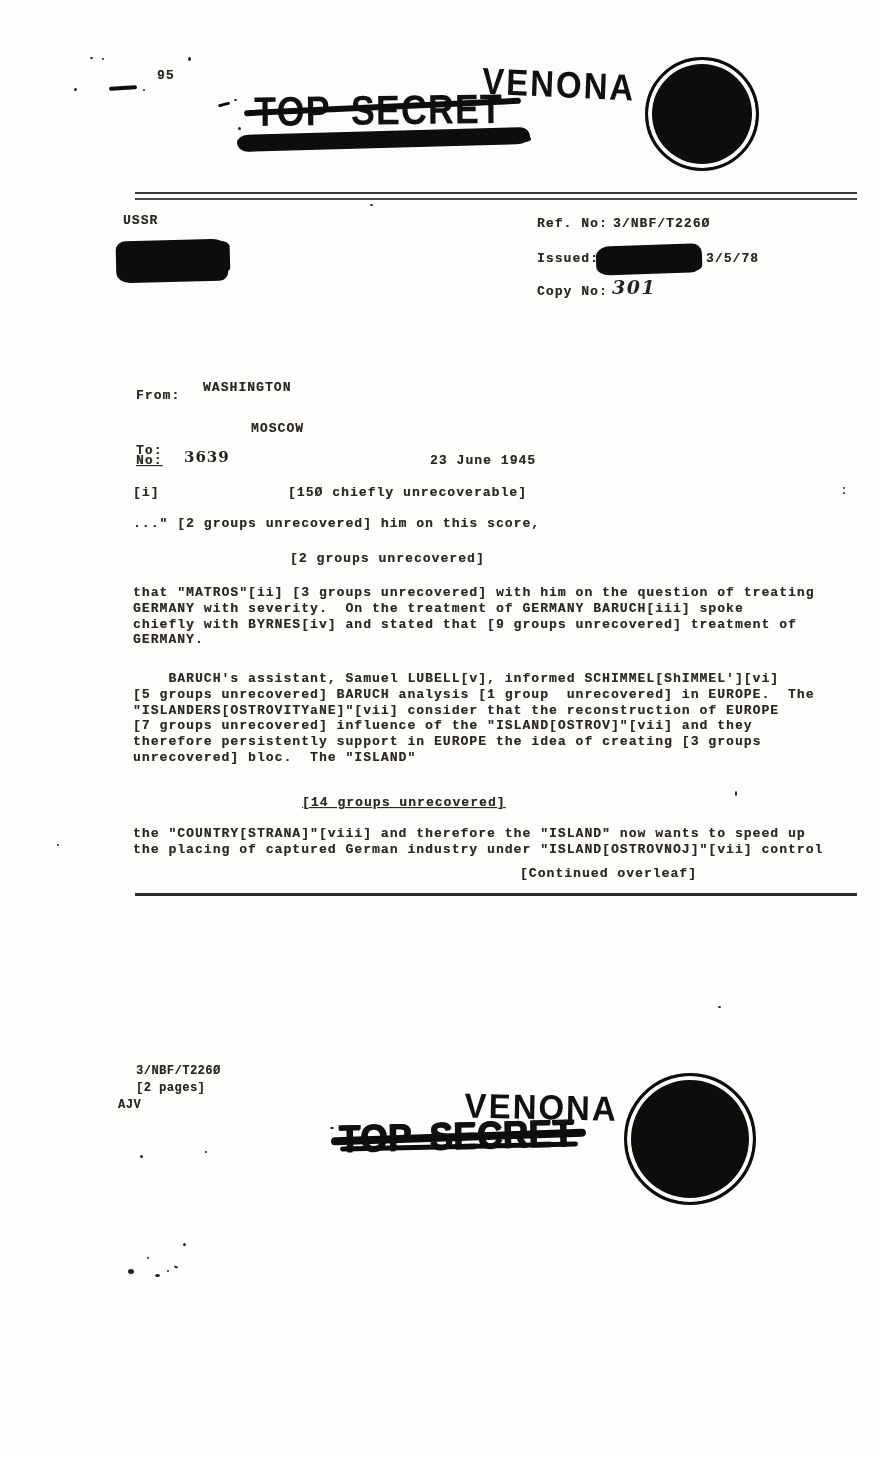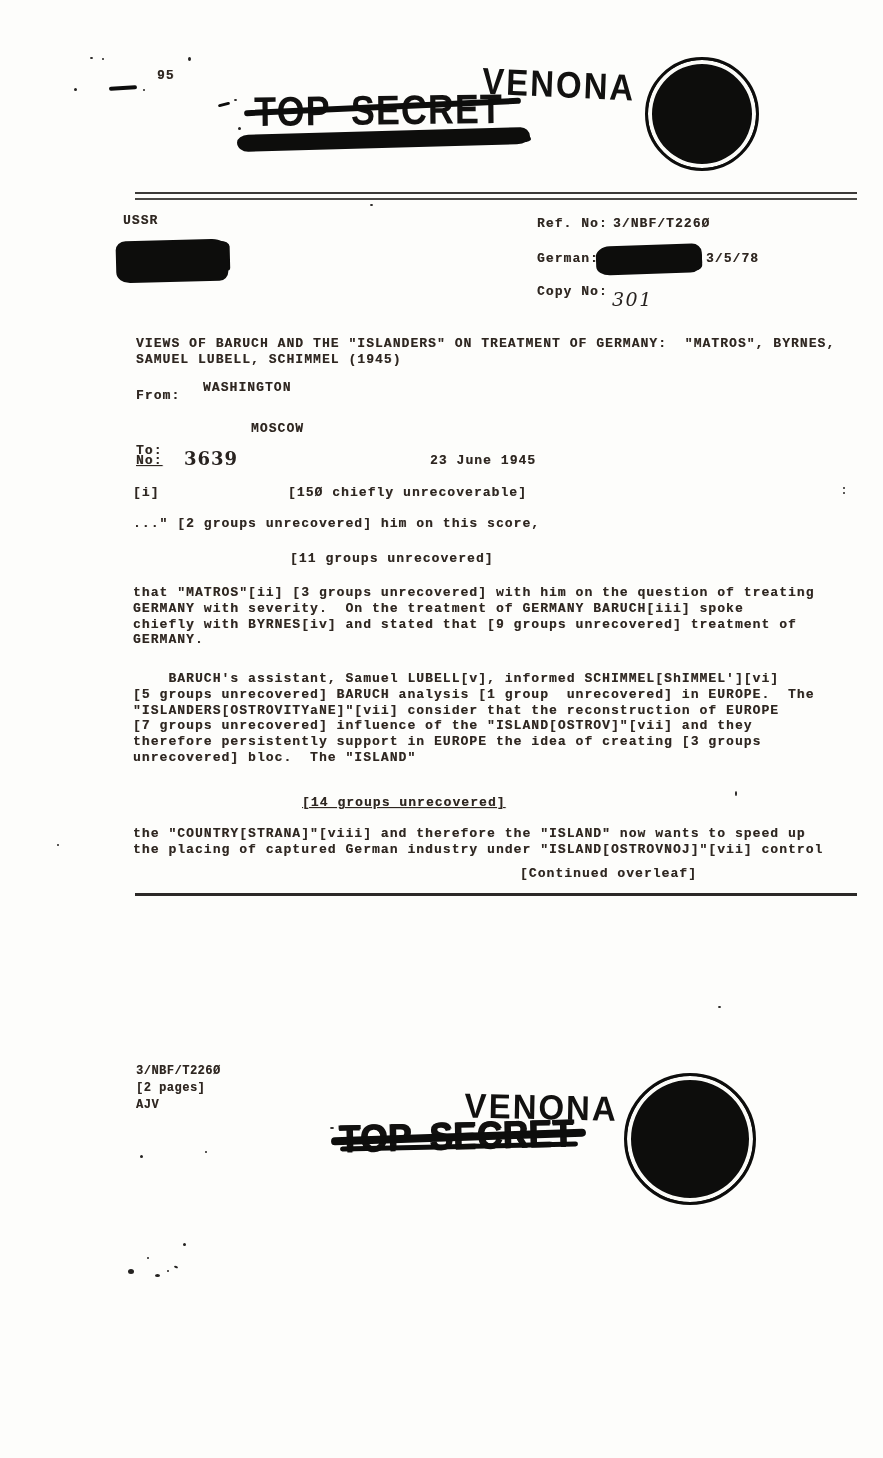--- a/index.html
+++ b/index.html
@@ -63,48 +63,46 @@
 
   <div class="abs rule-double" style="left:135px;top:192px;width:722px;"></div>
   <div class="abs speck" style="left:370px;top:204px;width:3px;height:2px;"></div>
 
   <div class="abs tw" style="left:123px;top:213px;">USSR</div>
   <div class="abs bar" style="left:116px;top:240px;width:112px;height:42px;border-radius:10px 16px 9px 14px / 9px 12px 9px 11px;transform:rotate(-1.5deg);box-shadow:8px -4px 0 -6px #0d0d0c, -2px 3px 0 -6px #0d0d0c;"></div>
 
   <div class="abs tw" style="left:537px;top:216px;">Ref. No:</div>
   <div class="abs tw" style="left:613px;top:216px;">3/NBF/T226Ø</div>
 
-  <div class="abs tw" style="left:537px;top:251px;">German:</div>
+  <div class="abs tw" style="left:537px;top:251px;">Issued:</div>
   <div class="abs bar" style="left:596px;top:245px;width:106px;height:29px;border-radius:14px 10px 12px 14px / 10px 9px 10px 9px;transform:rotate(-2deg);box-shadow:5px 3px 0 -5px #0d0d0c;"></div>
   <div class="abs tw" style="left:706px;top:251px;">3/5/78</div>
 
   <div class="abs tw" style="left:537px;top:284px;">Copy No:</div>
-  <div class="abs hand" style="left:612px;top:288px;font-size:19px;font-style:italic;letter-spacing:1.5px;">301</div>
+  <div class="abs hand" style="left:612px;top:276px;font-size:19px;font-style:italic;letter-spacing:1.5px;font-weight:bold;">301</div>
 
-  <div class="abs tw" style="left:136px;top:336px;">VIEWS OF BARUCH AND THE "ISLANDERS" ON TREATMENT OF GERMANY:  "MATROS", BYRNES,
-SAMUEL LUBELL, SCHIMMEL (1945)</div>
 
   <div class="abs tw" style="left:136px;top:388px;">From:</div>
   <div class="abs tw" style="left:203px;top:380px;">WASHINGTON</div>
 
   <div class="abs tw" style="left:136px;top:399px;margin-top:44px;">To:</div>
   <div class="abs tw" style="left:203px;top:421px;padding-left:48px;">MOSCOW</div>
 
   <div class="abs tw" style="left:136px;top:453px;text-decoration:underline;">No:</div>
-  <div class="abs hand" style="left:184px;top:448px;font-size:18px;letter-spacing:1px;font-weight:700;">3639</div>
+  <div class="abs hand" style="left:184px;top:448px;font-size:15px;letter-spacing:1px;font-weight:700;">3639</div>
   <div class="abs tw" style="left:430px;top:453px;">23 June 1945</div>
 
   <div class="abs tw" style="left:133px;top:485px;">[i]</div>
   <div class="abs tw" style="left:288px;top:485px;">[15Ø chiefly unrecoverable]</div>
   <div class="abs speck" style="left:843px;top:487px;width:2px;height:2px;"></div>
   <div class="abs speck" style="left:843px;top:492px;width:2px;height:2px;"></div>
 
   <div class="abs tw" style="left:133px;top:516px;">..." [2 groups unrecovered] him on this score,</div>
 
-  <div class="abs tw" style="left:290px;top:551px;">[11 groups unrecovered]</div>
+  <div class="abs tw" style="left:290px;top:551px;">[2 groups unrecovered]</div>
 
   <div class="abs tw" style="left:133px;top:585px;">that "MATROS"[ii] [3 groups unrecovered] with him on the question of treating
 GERMANY with severity.  On the treatment of GERMANY BARUCH[iii] spoke
 chiefly with BYRNES[iv] and stated that [9 groups unrecovered] treatment of
 GERMANY.</div>
 
   <div class="abs tw" style="left:133px;top:671px;">    BARUCH's assistant, Samuel LUBELL[v], informed SCHIMMEL[ShIMMEL'][vi]
 [5 groups unrecovered] BARUCH analysis [1 group  unrecovered] in EUROPE.  The
 "ISLANDERS[OSTROVITYaNE]"[vii] consider that the reconstruction of EUROPE
 [7 groups unrecovered] influence of the "ISLAND[OSTROV]"[vii] and they
@@ -119,21 +117,21 @@
 
   <div class="abs tw" style="left:520px;top:866px;">[Continued overleaf]</div>
 
   <div class="abs rule-heavy" style="left:135px;top:893px;width:722px;"></div>
 
   <div class="abs speck" style="left:718px;top:1006px;width:3px;height:2px;"></div>
   <div class="abs speck" style="left:57px;top:844px;width:2px;height:2px;"></div>
 
   <div class="abs tw tw-sm" style="left:136px;top:1063px;">3/NBF/T226Ø</div>
   <div class="abs tw tw-sm" style="left:136px;top:1080px;">[2 pages]</div>
-  <div class="abs tw tw-sm" style="left:136px;top:1097px;">AJV</div>
+  <div class="abs tw tw-sm" style="left:118px;top:1097px;">AJV</div>
 
   <div class="abs speck" style="left:140px;top:1155px;width:3px;height:3px;"></div>
   <div class="abs speck" style="left:205px;top:1151px;width:2px;height:2px;"></div>
 
   <div class="abs stamp" style="left:465px;top:1086px;font-size:33px;letter-spacing:2px;transform:scaleY(1.05) rotate(1.2deg);transform-origin:left top;">VENONA</div>
   <div class="abs speck" style="left:330px;top:1127px;width:4px;height:2px;"></div>
   <div class="abs stamp" style="left:338px;top:1117px;font-size:35px;letter-spacing:0.5px;word-spacing:8px;transform:scaleY(1.08) rotate(-1.4deg);transform-origin:left top;text-shadow:1.5px 0 0 #121110, 0.5px 1.2px 0 #121110;">TOP SECRET</div>
   <div class="abs bar" style="left:331px;top:1133px;width:255px;height:8px;border-radius:4px;transform:rotate(-2deg);"></div>
   <div class="abs bar" style="left:340px;top:1144px;width:238px;height:5px;border-radius:3px;transform:rotate(-1.2deg);"></div>
   <div class="abs seal" style="left:624px;top:1073px;width:126px;height:126px;"></div>

